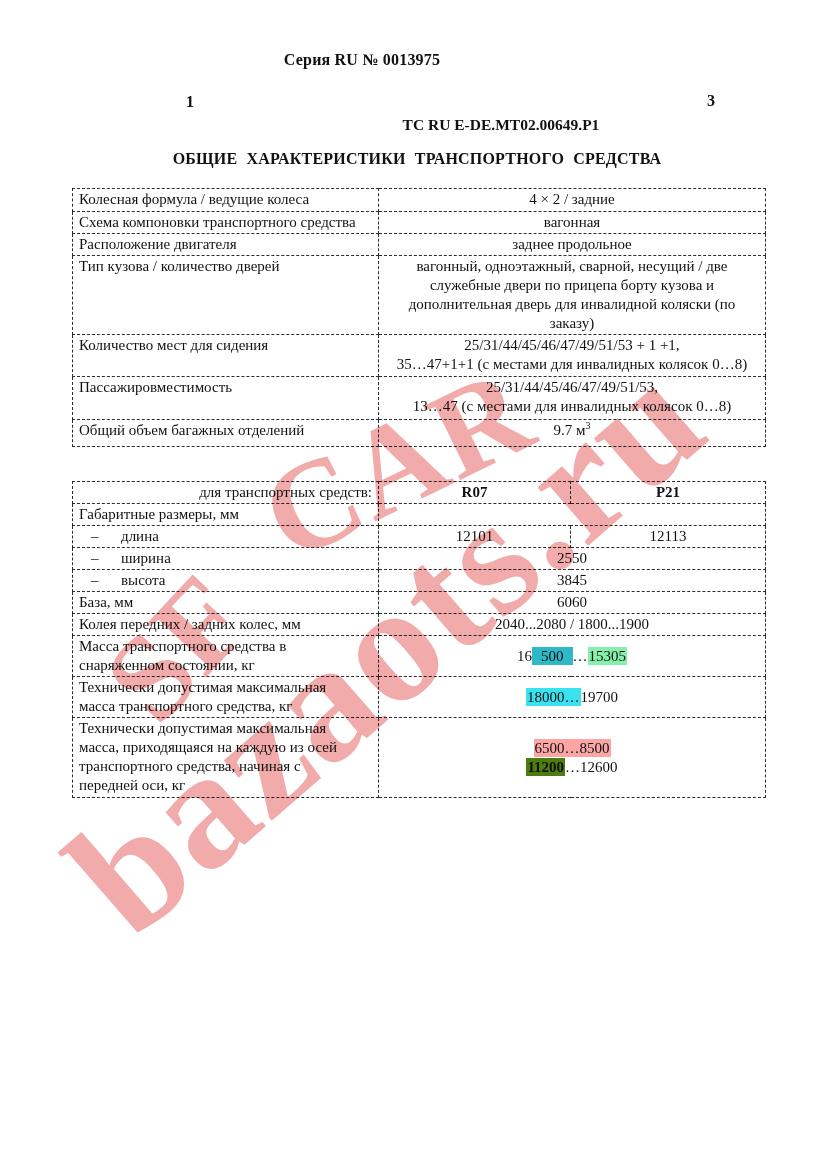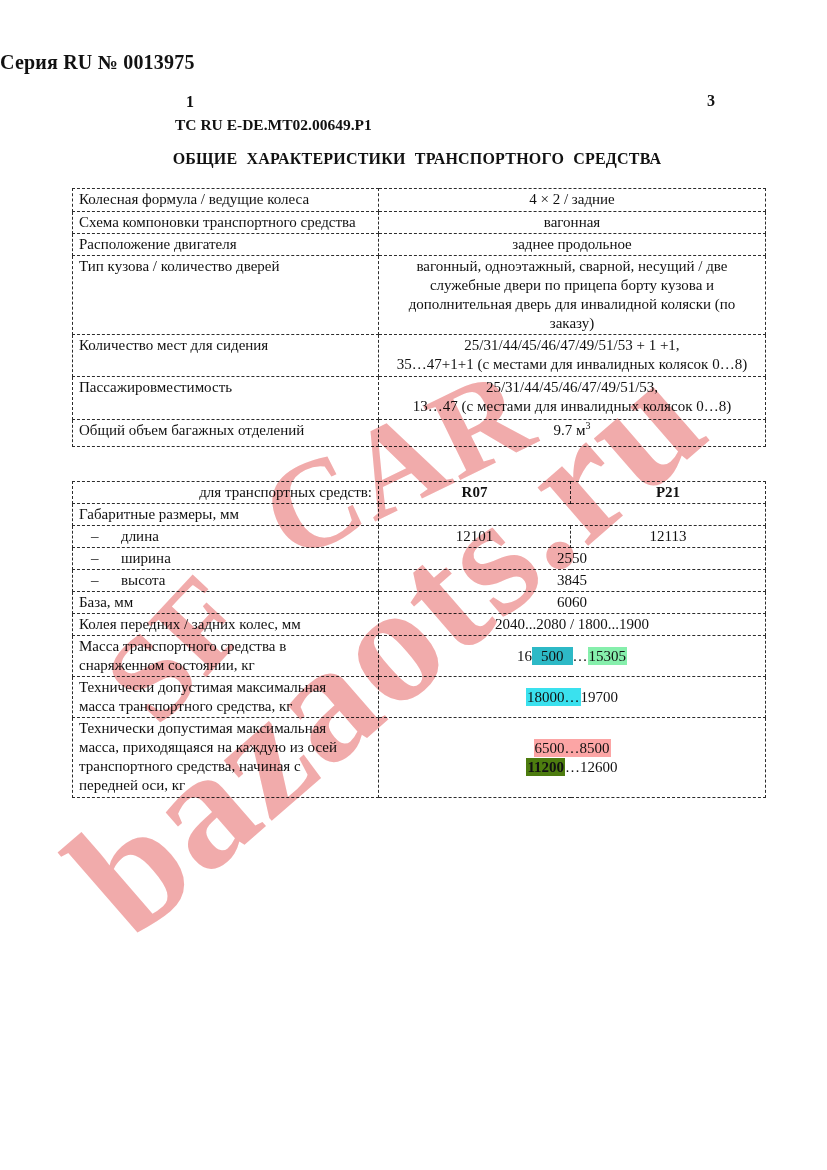--- a/index.html
+++ b/index.html
@@ -1,26 +1,26 @@
 <!DOCTYPE html>
 <html><head>
 <meta charset="utf-8">
 <style>
   html,body{margin:0;padding:0}
   body{
     width:827px;height:1170px;position:relative;background:#ffffff;
     font-family:"Liberation Serif", serif;color:#111;overflow:hidden;
   }
   
-  .series{position:absolute;top:51px;left:0;width:692px;text-align:left;
-    font-weight:bold;font-size:20px;letter-spacing:.2px}
+  .series{position:absolute;top:51px;left:16px;width:692px;text-align:center;
+    font-weight:bold;font-size:16px;letter-spacing:.2px}
   .pn{position:absolute;font-weight:bold;font-size:16px}
   .pn-left{left:186px;top:93px}
   .pn-right{left:707px;top:92px}
-  .docnum{position:absolute;top:116px;left:175px;width:652px;text-align:left;
+  .docnum{position:absolute;top:116px;left:175px;width:652px;text-align:center;
     font-weight:bold;font-size:15.5px}
   .heading{position:absolute;top:150px;left:0;width:834px;text-align:center;
     font-weight:bold;font-size:16px;word-spacing:5px;letter-spacing:.2px}
   
   table{position:absolute;left:72px;width:693px;border-collapse:collapse;
     table-layout:fixed;font-size:15px;line-height:19px}
   #t1{top:188px}
   #t2{top:481px}
   td{border:1.4px dashed #2c2c2c;padding:1px 6px;vertical-align:top;overflow:hidden}
   .lbl{text-align:left}

